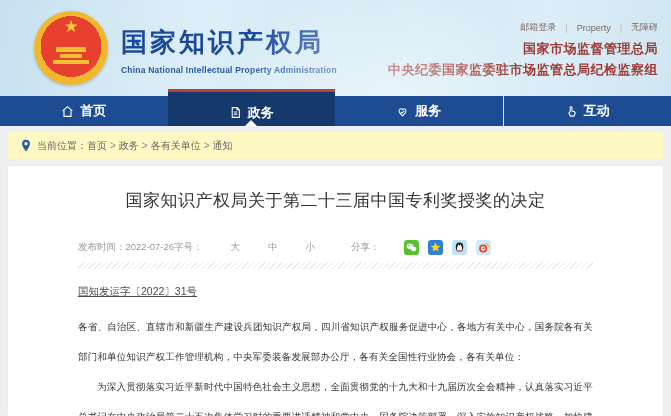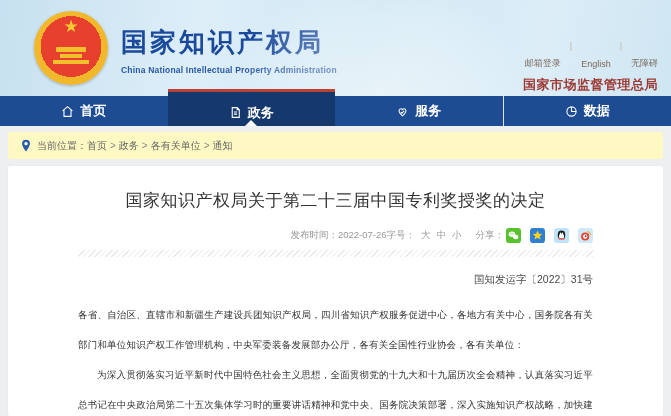--- a/index.html
+++ b/index.html
@@ -30,21 +30,21 @@
   .emblem .star { position:absolute; left:0; right:0; top:7px; text-align:center; color:#f7cb33; font-size:17px; line-height:17px; }
   .emblem .gate  { position:absolute; left:22px; top:36px; width:30px; height:5px; background:#f3c12e; border-radius:1px; }
   .emblem .gate2 { position:absolute; left:26px; top:43px; width:22px; height:4px; background:#f3c12e; }
   .emblem .gate3 { position:absolute; left:19px; top:49px; width:36px; height:4px; background:#f3c12e; }
   .brand { position:absolute; left:121px; top:25px; }
   .brand .cn { color:#1b4a9c; font-size:26px; font-weight:bold; letter-spacing:3px; white-space:nowrap; }
   .brand .en { color:#2a58a4; font-size:8.5px; font-weight:bold; margin-top:5px; letter-spacing:.2px; white-space:nowrap; }
 
   .header-right { position:absolute; right:13px; top:21px; text-align:right; }
   .top-links { font-size:9px; color:#7b685c; display:flex; justify-content:flex-end; align-items:center; gap:9px; }
-  .top-links .lnk { cursor:pointer;margin-top:36px; }
+  .top-links .lnk { cursor:pointer; }
   .top-links .sep { color:#c4b5a6; }
   .agency { color:#9d3a33; font-size:13px; font-weight:bold; margin-top:6px; letter-spacing:.5px; }
   .agency.second { margin-top:3px; }
 
   
   .main-nav { position:relative; height:30px; background:#1d4c93; display:flex; z-index:2; }
   .nav-item {
     flex:1; display:flex; align-items:center; justify-content:center; gap:6px;
     color:#fff; font-size:13px; font-weight:bold; cursor:pointer; position:relative;
     border-left:1px solid rgba(255,255,255,.85);
@@ -72,34 +72,34 @@
   .crumb-bar .crumb-link { cursor:pointer; }
   .crumb-bar .crumb-sep { margin:0 3px; color:#888; }
 
   
   .article-card {
     margin:5px 7px 0 7px; height:252px; background:#fff; border-radius:3px;
     border:1px solid #ececec; padding:23px 70px 9px 70px;
   }
   .article-title { text-align:center; font-size:17px; color:#333; font-weight:500; letter-spacing:.5px; }
   .meta-row {
-    margin-top:16px; display:flex; justify-content:flex-end; align-items:center;
+    margin-top:28px; display:flex; justify-content:flex-start; align-items:center;
     font-size:9.5px; color:#999;
   }
-  .meta-right { display:flex; align-items:center; gap:2px; }
+  .meta-right { display:flex; align-items:center; gap:24px; }
   .fs-opt { cursor:pointer; margin-left:4px; }
   .share-label { margin-left:12px; }
   .share-icons { display:flex; gap:9px; }
   .share-icons span { display:inline-block; width:15px; height:15px; cursor:pointer; }
   .share-icons svg { width:15px; height:15px; display:block; }
   .hatch-divider {
     margin-top:7px; height:7px;
     background:repeating-linear-gradient(135deg,#e9e9e9 0 1px,transparent 1px 4px);
   }
-  .doc-number { text-align:right; margin-top:16px; font-size:10.5px; color:#4a4a4a; }
+  .doc-number { text-align:left; margin-top:16px; font-size:10.5px; color:#4a4a4a;text-decoration:underline; }
   .article-body { margin-top:13px; }
   .article-body p {
     font-size:9.5px; color:#333; line-height:30px; text-align:justify; letter-spacing:.2px;
   }
   .article-body p.indent { text-indent:2em; }
 </style>
 </head>
 <body>
 
 <div class="site-header">
@@ -110,21 +110,21 @@
     <div class="gate3"></div>
   </div>
   <div class="brand">
     <div class="cn">国家知识产权局</div>
     <div class="en">China National Intellectual Property Administration</div>
   </div>
   <div class="header-right">
     <div class="top-links">
       <span class="lnk">邮箱登录</span>
       <span class="sep">|</span>
-      <span class="lnk">English</span>
+      <span class="lnk">Property</span>
       <span class="sep">|</span>
       <span class="lnk">无障碍</span>
     </div>
     <div class="agency">国家市场监督管理总局</div>
     <div class="agency second">中央纪委国家监委驻市场监管总局纪检监察组</div>
   </div>
 </div>
 
 <div class="main-nav">
   <div class="nav-item">
@@ -141,24 +141,23 @@
   </div>
   <div class="nav-item">
     <svg viewBox="0 0 24 24" fill="none" stroke="#fff" stroke-width="2">
         <path d="M12 20C5.5 14.5 4 10 7.2 7.6 9.8 5.8 12 8.4 12 8.4s2.2-2.6 4.8-.8C20 10 18.5 14.5 12 20z"></path>
         <path d="M9 13l2 2 4-4"></path>
       </svg>
     <span>服务</span>
   </div>
   <div class="nav-item">
     <svg viewBox="0 0 24 24" fill="none" stroke="#fff" stroke-width="2">
-        <circle cx="12" cy="12" r="8.5"></circle>
-        <path d="M12 3.5V12h8.5"></path>
-      </svg>
-    <span>数据</span>
+        <path d="M9.5 12V4.8a1.7 1.7 0 0 1 3.4 0V11l4.6 1.2 1.5 2.8-2.6 5.5h-6l-3.4-5.2 2.5-3.3z"></path>
+      </svg>
+    <span>互动</span>
   </div>
 </div>
 
 <div class="crumb-bar">
   <svg viewBox="0 0 24 30" fill="#2a5ba6">
       <path d="M12 1a9.5 9.5 0 0 0-9.5 9.5C2.5 17 12 29 12 29s9.5-12 9.5-18.5A9.5 9.5 0 0 0 12 1z"></path>
       <circle cx="12" cy="10.5" r="4" fill="#fff"></circle>
     </svg>
   <span>当前位置：</span>
   <span class="crumb-link">首页</span>

